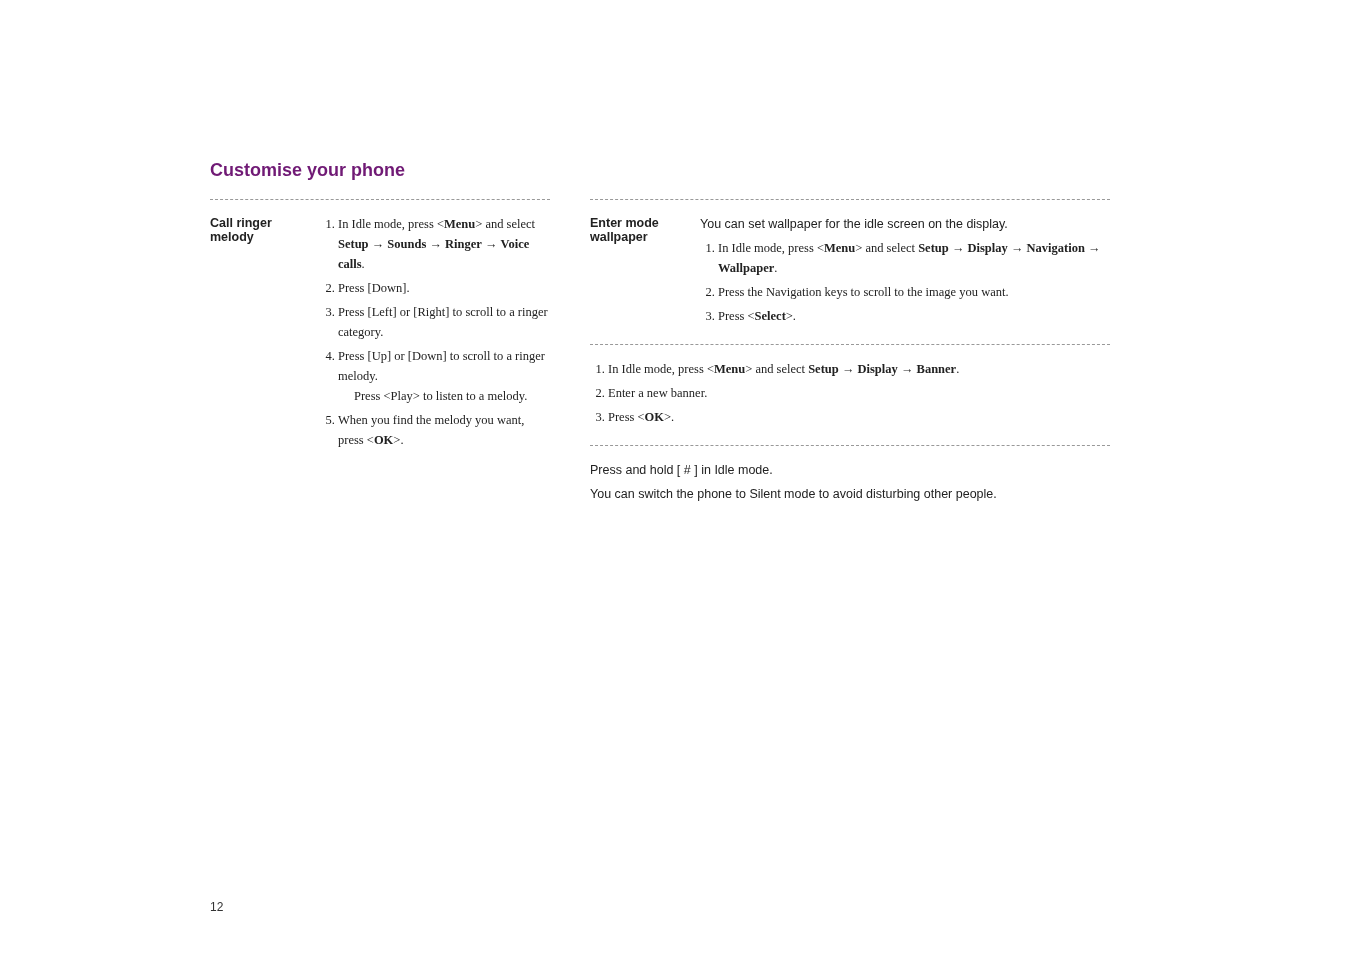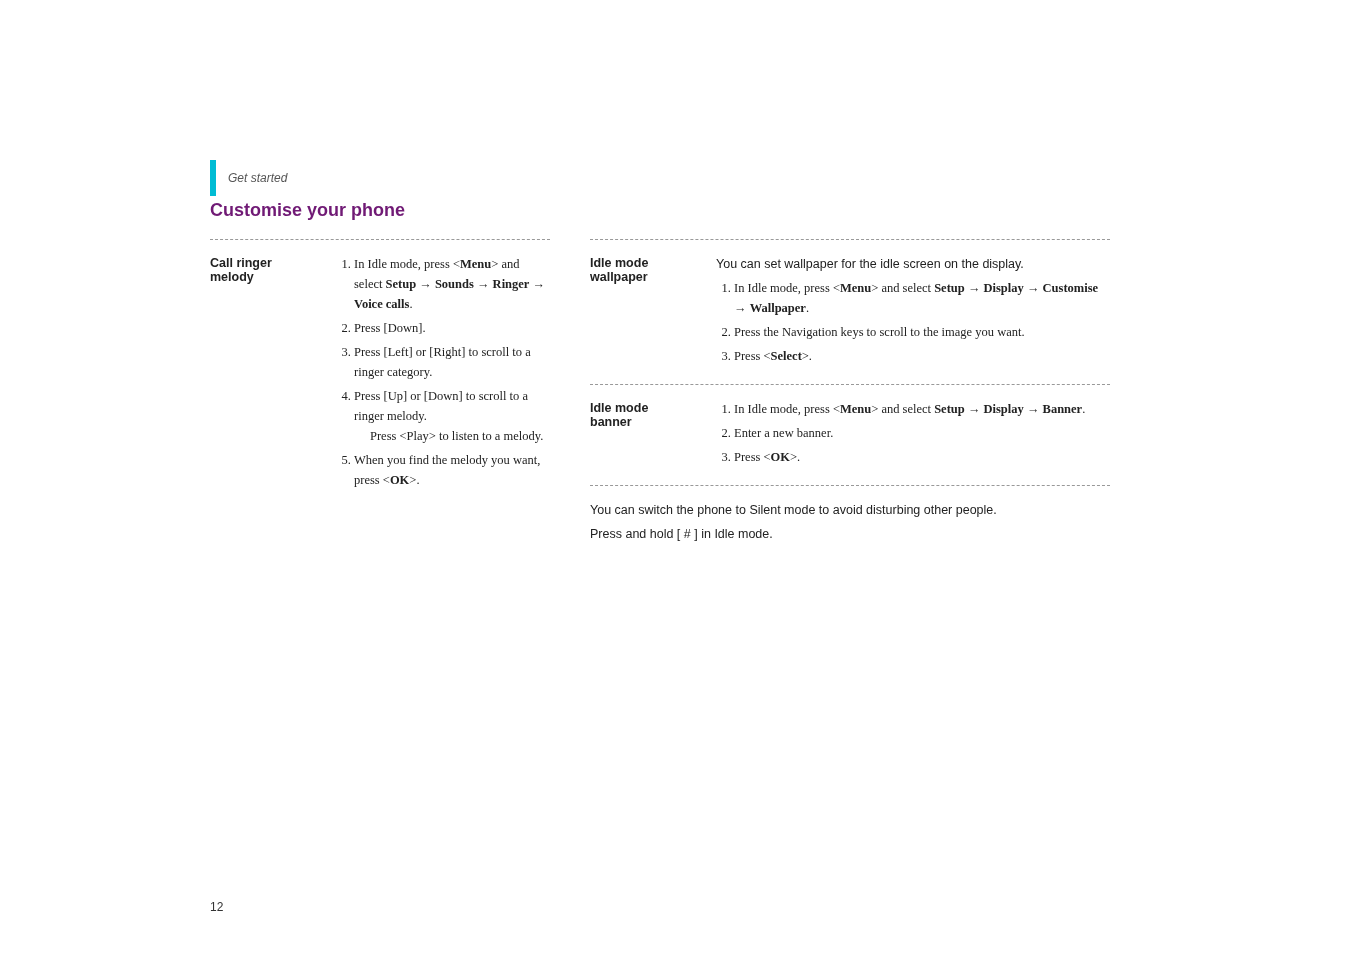--- a/index.html
+++ b/index.html
@@ -73,21 +73,21 @@
 
     .col-right {
       flex: 1;
     }
 
     
     .section-block {
       border-top: 1px dashed #999;
       padding: 14px 0 14px 0;
       display: flex;
-      gap: 16px;
+      gap: 0;
     }
 
     .section-label {
       width: 110px;
       flex-shrink: 0;
       font-weight: bold;
       font-size: 12.5px;
       color: #222;
       padding-right: 12px;
       padding-top: 2px;
@@ -128,24 +128,20 @@
       color: #333;
     }
   </style>
 </head>
 <body>
 
 <div class="page-container">
   <div class="content-area">
 
     <div class="header-section">
-      <div class="get-started-label">
-        <span class="cyan-bar"></span>
-        <span>Get started</span>
-      </div>
       <span class="page-title">Customise your phone</span>
     </div>
 
     <div class="two-col">
 
       <div class="col-left">
         <div class="section-block">
           <div class="section-label">Call ringer<br>melody</div>
           <div class="section-content">
             <ol>
@@ -157,46 +153,45 @@
               </li>
               <li>When you find the melody you want, press &lt;<b>OK</b>&gt;.</li>
             </ol>
           </div>
         </div>
       </div>
 
       <div class="col-right">
 
         <div class="section-block">
-          <div class="section-label">Idle mode wallpaper</div>
+          <div class="section-label">Enter mode wallpaper</div>
           <div class="section-content">
             <p>You can set wallpaper for the idle screen on the display.</p>
             <ol>
-              <li>In Idle mode, press &lt;<b>Menu</b>&gt; and select <b>Setup</b> → <b>Display</b> → <b>Customise</b> → <b>Wallpaper</b>.</li>
+              <li>In Idle mode, press &lt;<b>Menu</b>&gt; and select <b>Setup</b> → <b>Display</b> → <b>Navigation</b> → <b>Wallpaper</b>.</li>
               <li>Press the Navigation keys to scroll to the image you want.</li>
               <li>Press &lt;<b>Select</b>&gt;.</li>
             </ol>
           </div>
         </div>
 
         <div class="section-block">
-          <div class="section-label">Idle mode banner</div>
           <div class="section-content">
             <ol>
               <li>In Idle mode, press &lt;<b>Menu</b>&gt; and select <b>Setup</b> → <b>Display</b> → <b>Banner</b>.</li>
               <li>Enter a new banner.</li>
               <li>Press &lt;<b>OK</b>&gt;.</li>
             </ol>
           </div>
         </div>
 
         <div class="section-block">
           <div class="section-content">
+            <p>Press and hold [ # ] in Idle mode.</p>
             <p>You can switch the phone to Silent mode to avoid disturbing other people.</p>
-            <p>Press and hold [ # ] in Idle mode.</p>
           </div>
         </div>
 
       </div>
     </div>
 
   </div>
 
   <div class="page-number">12</div>
 

